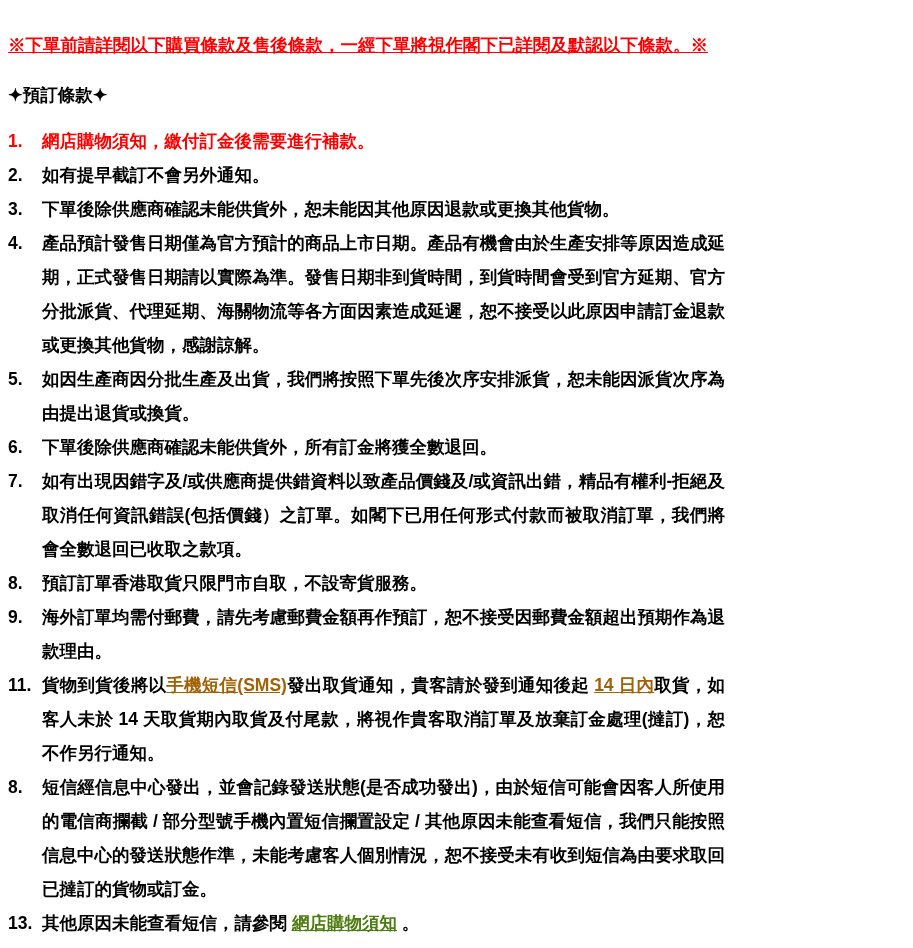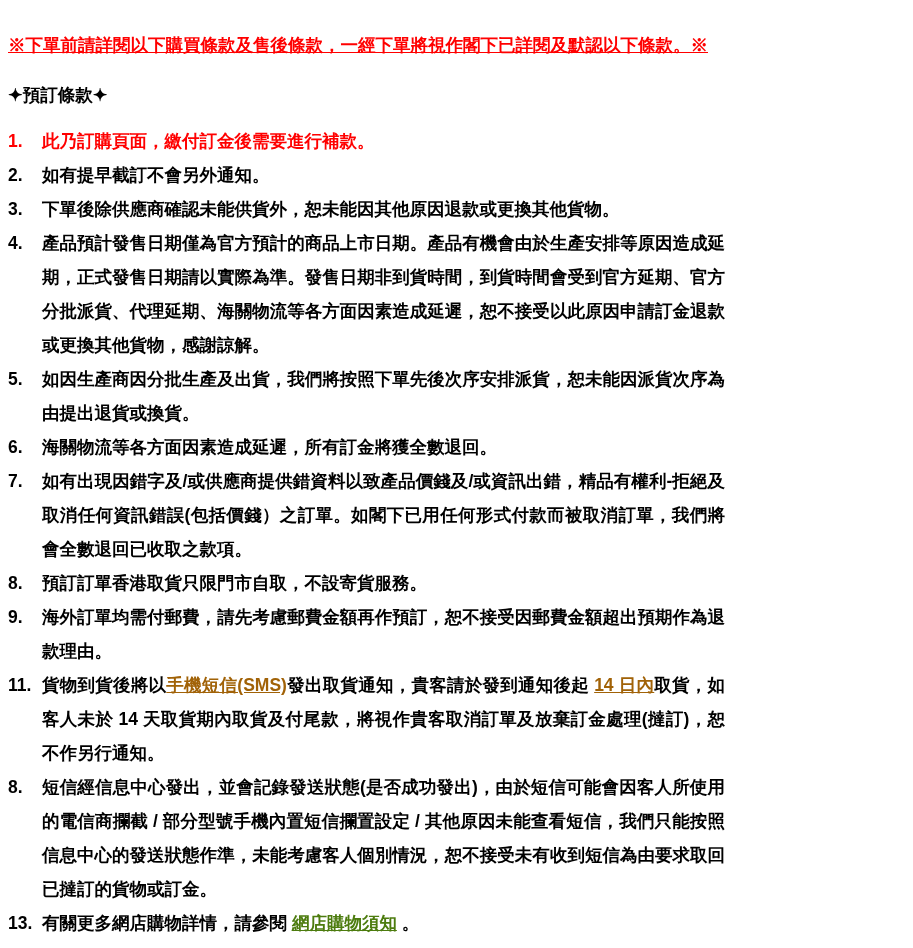--- a/index.html
+++ b/index.html
@@ -65,21 +65,21 @@
   <div class="notice">※下單前請詳閱以下購買條款及售後條款，一經下單將視作閣下已詳閱及默認以下條款。※</div>
 
   <div class="section-title">
     <span class="t">✦預訂條款✦</span>
   </div>
 
   <div class="terms-list">
 
     <div class="term">
       <span class="num red">1.</span>
-      <div class="text red">此乃訂購頁面，繳付訂金後需要進行補款。</div>
+      <div class="text red">網店購物須知，繳付訂金後需要進行補款。</div>
     </div>
 
     <div class="term">
       <span class="num">2.</span>
       <div class="text">如有提早截訂不會另外通知。</div>
     </div>
 
     <div class="term">
       <span class="num">3.</span>
       <div class="text">下單後除供應商確認未能供貨外，恕未能因其他原因退款或更換其他貨物。</div>
@@ -90,21 +90,21 @@
       <div class="text">產品預計發售日期僅為官方預計的商品上市日期。產品有機會由於生產安排等原因造成延期，正式發售日期請以實際為準。發售日期非到貨時間，到貨時間會受到官方延期、官方分批派貨、代理延期、海關物流等各方面因素造成延遲，恕不接受以此原因申請訂金退款或更換其他貨物，感謝諒解。</div>
     </div>
 
     <div class="term">
       <span class="num">5.</span>
       <div class="text">如因生產商因分批生產及出貨，我們將按照下單先後次序安排派貨，恕未能因派貨次序為由提出退貨或換貨。</div>
     </div>
 
     <div class="term">
       <span class="num">6.</span>
-      <div class="text">海關物流等各方面因素造成延遲，所有訂金將獲全數退回。</div>
+      <div class="text">下單後除供應商確認未能供貨外，所有訂金將獲全數退回。</div>
     </div>
 
     <div class="term">
       <span class="num">7.</span>
       <div class="text">如有出現因錯字及/或供應商提供錯資料以致產品價錢及/或資訊出錯，精品有權利-拒絕及取消任何資訊錯誤(包括價錢）之訂單。如閣下已用任何形式付款而被取消訂單，我們將會全數退回已收取之款項。</div>
     </div>
 
     <div class="term">
       <span class="num">8.</span>
       <div class="text">預訂訂單香港取貨只限門市自取，不設寄貨服務。</div>
@@ -121,17 +121,17 @@
       <div class="text"><span>貨物到貨後將以</span><span class="red-ul">手機短信(SMS)</span><span>發出取貨通知，貴客請於發到通知後起 </span><span class="red-ul">14 日內</span><span>取貨，如客人未於 14 天取貨期內取貨及付尾款，將視作貴客取消訂單及放棄訂金處理(撻訂)，恕不作另行通知。</span></div>
     </div>
 
     <div class="term">
       <span class="num">8.</span>
       <div class="text">短信經信息中心發出，並會記錄發送狀態(是否成功發出)，由於短信可能會因客人所使用的電信商攔截 / 部分型號手機內置短信攔置設定 / 其他原因未能查看短信，我們只能按照信息中心的發送狀態作準，未能考慮客人個別情況，恕不接受未有收到短信為由要求取回已撻訂的貨物或訂金。</div>
     </div>
 
     <div class="term">
       <span class="num">13.</span>
-      <div class="text"><span>有關更多網店購物詳情，請參閱 </span><a class="link">網店購物須知</a><span> 。</span></div>
+      <div class="text"><span>其他原因未能查看短信，請參閱 </span><a class="link">網店購物須知</a><span> 。</span></div>
     </div>
 
   </div>
 </div>
 
 </body></html>

